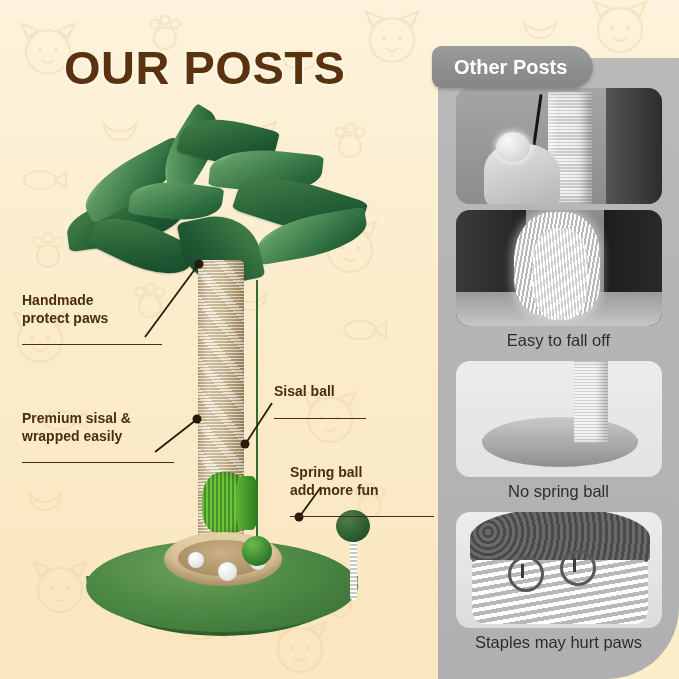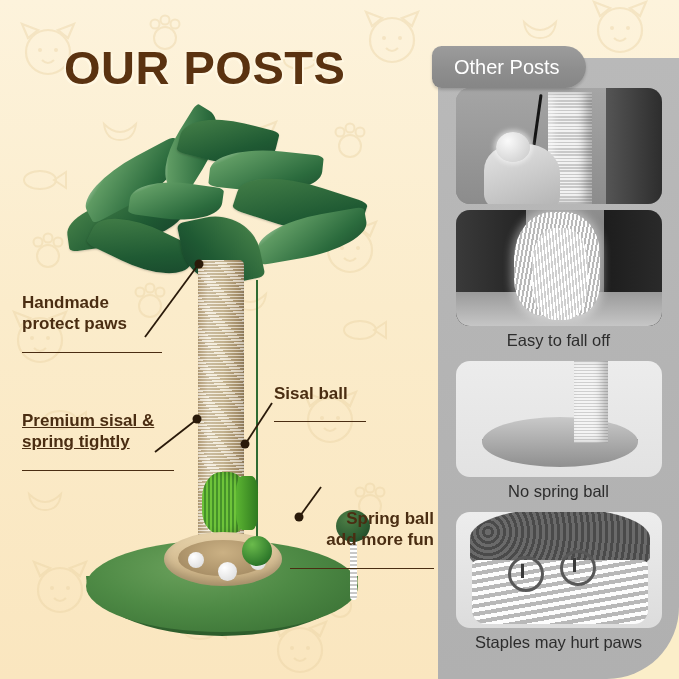--- a/index.html
+++ b/index.html
@@ -19,21 +19,21 @@
   
   .right-panel{position:absolute;left:438px;top:58px;width:241px;height:621px;
     background:linear-gradient(180deg,#b9b9b9 0%,#b4b4b4 50%,#b0b0b0 100%);
     border-radius:0 0 0 0;}
   .right-panel:after{content:"";position:absolute;right:0;bottom:0;width:100%;height:100%;
     border-radius:0 0 72px 0;box-shadow:0 0 0 400px #fbeec9;clip-path:inset(0 -400px -400px 0);
     pointer-events:none;}
   .panel-tab{position:absolute;left:432px;top:46px;height:42px;padding:0 26px 0 22px;
     display:flex;align-items:center;border-radius:10px 22px 22px 10px;
     background:linear-gradient(180deg,#9c9c9c 0%,#8e8e8e 55%,#868686 100%);
-    color:#fff;font-size:20px;font-weight:normal;
+    color:#fff;font-size:20px;font-weight:bold;
     box-shadow:0 2px 3px rgba(0,0,0,.18);}
 
   .cards{position:absolute;left:438px;top:88px;width:241px;}
   .card{position:relative;margin:0 auto 6px auto;width:206px;}
   .photo{width:206px;height:116px;border-radius:14px;overflow:hidden;position:relative;
     background:#cfcfcf;filter:grayscale(100%);}
   .cap{text-align:center;font-size:16.5px;color:#2d2d2d;padding:5px 0 6px 0;line-height:1.1;}
 
   
   .p1{background:linear-gradient(160deg,#9b9b9b 0%,#8d8d8d 40%,#6d6d6d 100%);}
@@ -120,21 +120,21 @@
     background:radial-gradient(circle at 34% 30%,#fff,#d7d7d7);}
   .sisal-ball{position:absolute;left:182px;top:416px;width:30px;height:30px;border-radius:50%;
     background:radial-gradient(circle at 34% 28%,#6bbb4c,#2f7a2b 70%,#1d5420 100%);}
   .sisal-cord{position:absolute;left:196px;top:160px;width:2px;height:258px;background:#2f6b32;}
   .spring-ball{position:absolute;left:276px;top:390px;width:34px;height:32px;border-radius:50%;
     background:radial-gradient(circle at 35% 28%,#4e7f46,#2a5930 65%,#17351d 100%);}
   .spring-coil{position:absolute;left:290px;top:418px;width:7px;height:62px;
     background:repeating-linear-gradient(180deg,#fff 0 2px,#c8c8c8 2px 4px);border-radius:4px;}
 
   
-  .ann{position:absolute;color:#4a2d12;font-size:17px;line-height:1.25;font-weight:600;}
+  .ann{position:absolute;color:#4a2d12;font-size:14px;line-height:1.25;font-weight:600;}
   .ann .ul{border-bottom:1.6px solid #4a2d12;padding-bottom:17px;display:block;}
   .lead{position:absolute;overflow:visible;pointer-events:none;}
 </style>
 </head>
 <body>
 
 <div class="stage">
 
   <div class="bg-cream"></div>
   <svg class="watermark" viewBox="0 0 679 679">
@@ -231,30 +231,30 @@
     <circle cx="245" cy="444" r="4.5" fill="#2a1a0a"></circle>
     <line x1="321" y1="487" x2="300" y2="516" stroke="#2a1a0a" stroke-width="1.8"></line>
     <circle cx="299" cy="517" r="4.5" fill="#2a1a0a"></circle>
   </svg>
 
   <div class="ann" style="left:22px;top:292px;width:140px;">
     <span>Handmade</span><br>
     <span class="ul">protect paws</span>
   </div>
 
-  <div class="ann" style="left:22px;top:410px;width:152px;text-decoration:underline;">
+  <div class="ann" style="left:22px;top:410px;width:152px;">
     <span>Premium sisal &amp;</span><br>
-    <span class="ul">spring tightly</span>
+    <span class="ul">wrapped easily</span>
   </div>
 
   <div class="ann" style="left:274px;top:383px;width:92px;">
     <span class="ul">Sisal ball</span>
   </div>
 
-  <div class="ann" style="left:290px;top:464px;width:144px;text-align:right;margin-top:44px;">
+  <div class="ann" style="left:290px;top:464px;width:144px;">
     <span>Spring ball</span><br>
     <span class="ul">add more fun</span>
   </div>
 
   <div class="right-panel"></div>
 
   <div class="cards">
 
     <div class="card">
       <div class="photo p1">

